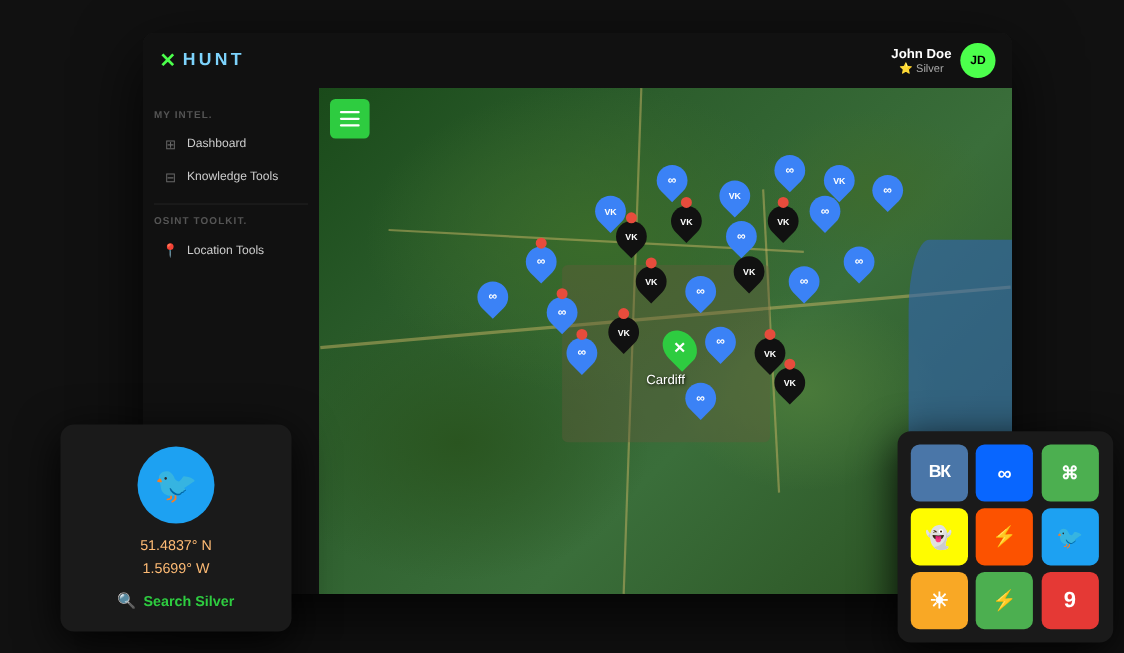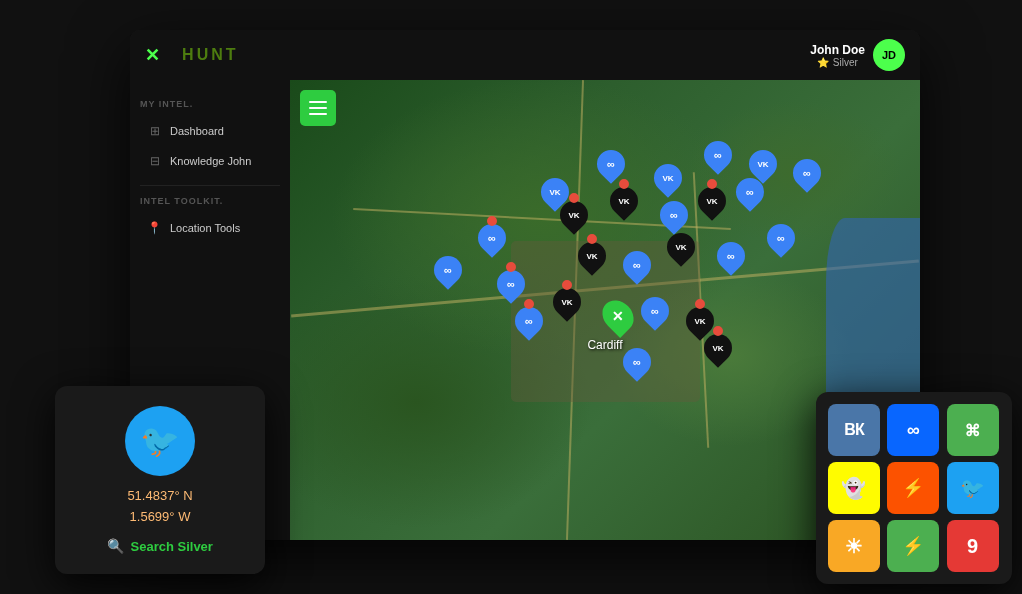--- a/index.html
+++ b/index.html
@@ -53,25 +53,24 @@
       display: flex;
       align-items: center;
       gap: 6px;
     }
     .logo-x {
       color: #4cff4c;
       font-size: 18px;
       font-weight: 900;
     }
     .logo-hunt {
-      color: #4d7c0f;
+      color: #7dd3fc;
       font-size: 16px;
       font-weight: 700;
       letter-spacing: 3px;
-      margin-left: 16px;
     }
 
     .user-info {
       display: flex;
       align-items: center;
       gap: 8px;
     }
     .user-text {
       text-align: center;
     }
@@ -431,26 +430,26 @@
 
       <div class="sidebar">
         <div class="sidebar-section-label">MY INTEL.</div>
 
         <div class="sidebar-item">
           <span class="sidebar-item-icon">⊞</span>
           <span class="sidebar-item-label">Dashboard</span>
         </div>
         <div class="sidebar-item">
           <span class="sidebar-item-icon">⊟</span>
-          <span class="sidebar-item-label">Knowledge John</span>
+          <span class="sidebar-item-label">Knowledge Tools</span>
         </div>
 
         <div class="sidebar-divider"></div>
 
-        <div class="sidebar-section-label">INTEL TOOLKIT.</div>
+        <div class="sidebar-section-label">OSINT TOOLKIT.</div>
 
         <div class="sidebar-item">
           <span class="sidebar-item-icon">📍</span>
           <span class="sidebar-item-label">Location Tools</span>
         </div>
       </div>
 
       <div class="map-area">
         <div class="map-bg">
           <div class="map-satellite">

